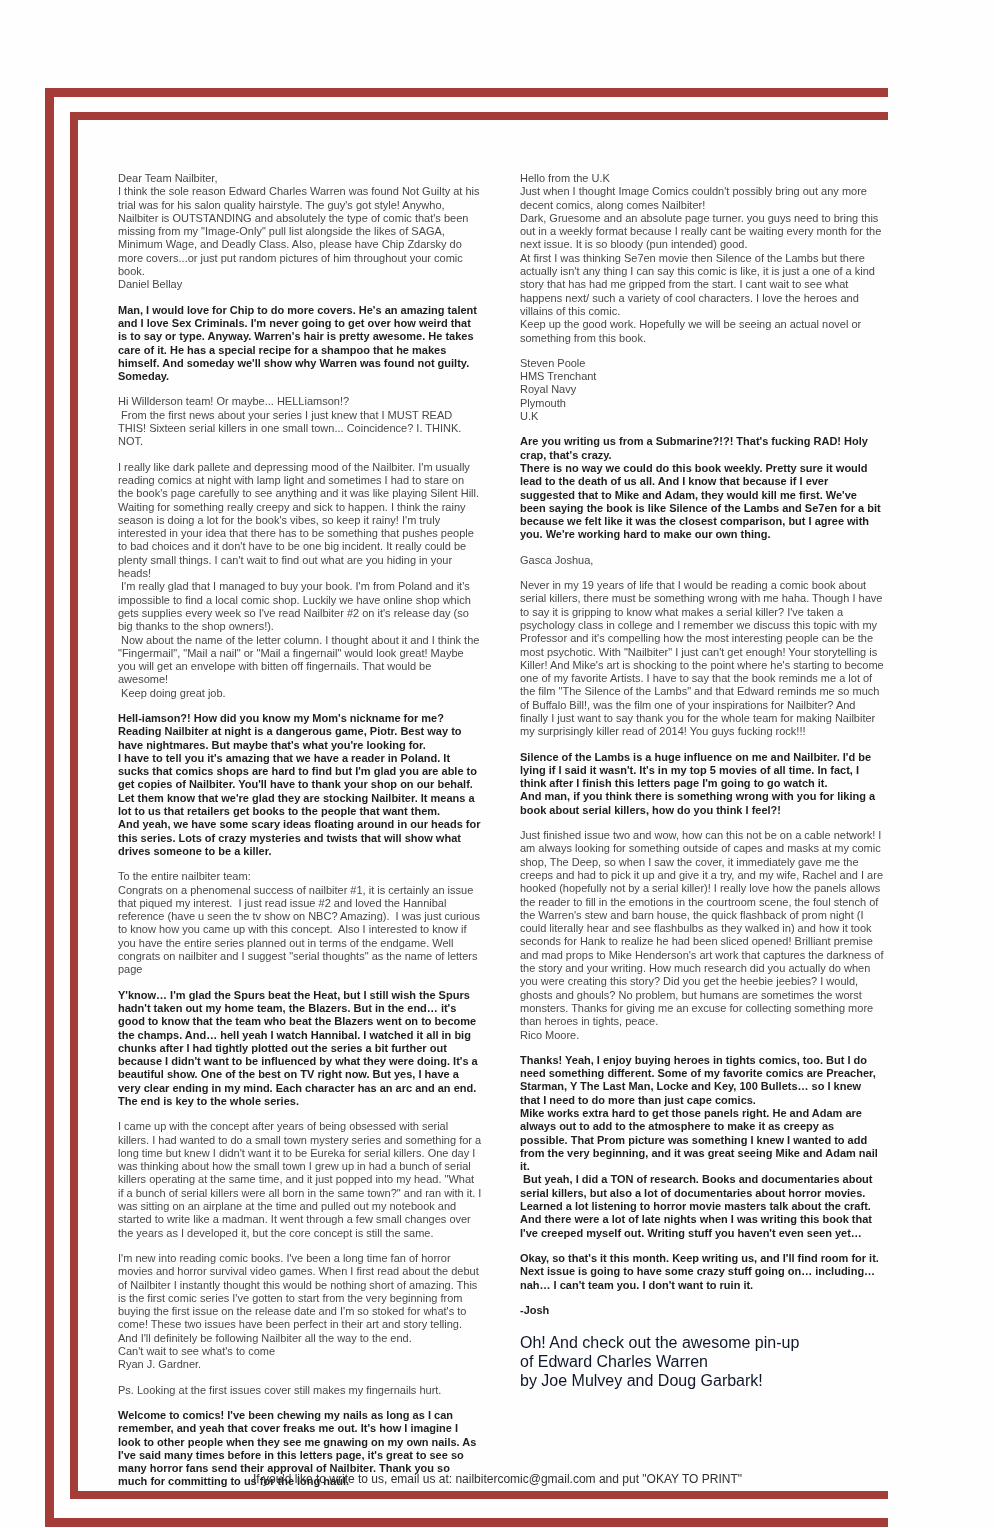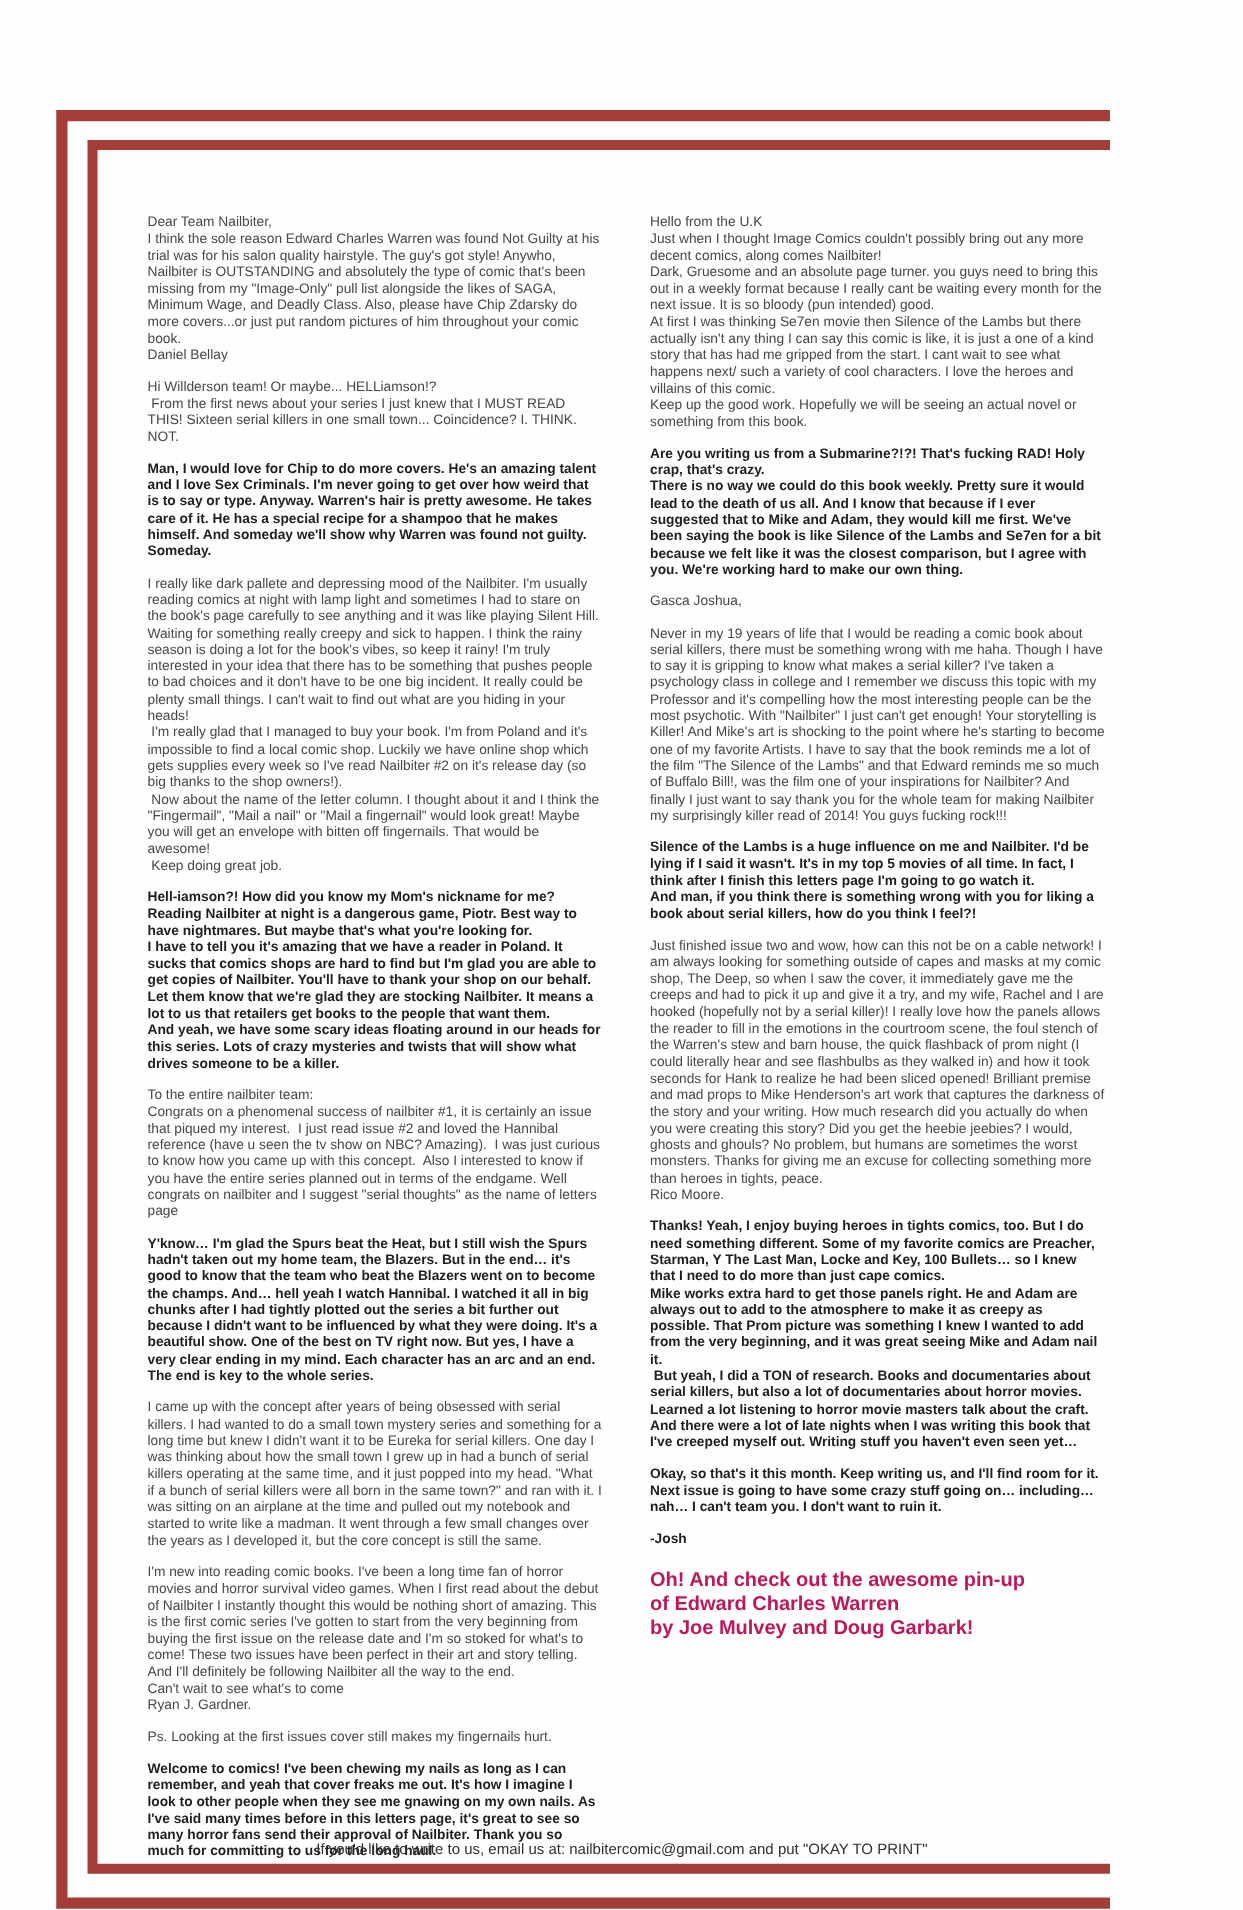--- a/index.html
+++ b/index.html
@@ -42,22 +42,22 @@
     white-space: pre-wrap;
     font-size: 11px;
     line-height: 13.3px;
     color: #474747;
   }
   .block.bold {
     font-weight: bold;
     color: #1e1e1e;
   }
   .block.big-bold {
-    font-weight: bold;
-    color: #be185d;
+    font-weight: normal;
+    color: #0f172a;
     font-size: 16px;
     line-height: 19px;
     margin-top: 16px;
     white-space: pre-wrap;
   }
   .footer {
     position: absolute;
     left: 0; right: 0; bottom: 5px;
     text-align: center;
     font-size: 12px;
@@ -68,23 +68,23 @@
 <body>
 
 <div class="page">
   <div class="outer-frame"></div>
   <div class="inner-frame">
     <div class="content">
       <div class="column">
           <p class="block normal">Dear Team Nailbiter,
 I think the sole reason Edward Charles Warren was found Not Guilty at his trial was for his salon quality hairstyle. The guy's got style! Anywho, Nailbiter is OUTSTANDING and absolutely the type of comic that's been missing from my "Image-Only" pull list alongside the likes of SAGA, Minimum Wage, and Deadly Class. Also, please have Chip Zdarsky do more covers...or just put random pictures of him throughout your comic book.
 Daniel Bellay</p>
+          <p class="block bold">Man, I would love for Chip to do more covers. He's an amazing talent and I love Sex Criminals. I'm never going to get over how weird that is to say or type. Anyway. Warren's hair is pretty awesome. He takes care of it. He has a special recipe for a shampoo that he makes himself. And someday we'll show why Warren was found not guilty. Someday.</p>
           <p class="block normal">Hi Willderson team! Or maybe... HELLiamson!?
  From the first news about your series I just knew that I MUST READ THIS! Sixteen serial killers in one small town... Coincidence? I. THINK. NOT.</p>
-          <p class="block bold">Man, I would love for Chip to do more covers. He's an amazing talent and I love Sex Criminals. I'm never going to get over how weird that is to say or type. Anyway. Warren's hair is pretty awesome. He takes care of it. He has a special recipe for a shampoo that he makes himself. And someday we'll show why Warren was found not guilty. Someday.</p>
           <p class="block normal">I really like dark pallete and depressing mood of the Nailbiter. I'm usually reading comics at night with lamp light and sometimes I had to stare on the book's page carefully to see anything and it was like playing Silent Hill. Waiting for something really creepy and sick to happen. I think the rainy season is doing a lot for the book's vibes, so keep it rainy! I'm truly interested in your idea that there has to be something that pushes people to bad choices and it don't have to be one big incident. It really could be plenty small things. I can't wait to find out what are you hiding in your heads!
  I'm really glad that I managed to buy your book. I'm from Poland and it's impossible to find a local comic shop. Luckily we have online shop which gets supplies every week so I've read Nailbiter #2 on it's release day (so big thanks to the shop owners!).
  Now about the name of the letter column. I thought about it and I think the "Fingermail", "Mail a nail" or "Mail a fingernail" would look great! Maybe you will get an envelope with bitten off fingernails. That would be awesome!
  Keep doing great job.</p>
           <p class="block bold">Hell-iamson?! How did you know my Mom's nickname for me?
 Reading Nailbiter at night is a dangerous game, Piotr. Best way to have nightmares. But maybe that's what you're looking for.
 I have to tell you it's amazing that we have a reader in Poland. It sucks that comics shops are hard to find but I'm glad you are able to get copies of Nailbiter. You'll have to thank your shop on our behalf. Let them know that we're glad they are stocking Nailbiter. It means a lot to us that retailers get books to the people that want them.
 And yeah, we have some scary ideas floating around in our heads for this series. Lots of crazy mysteries and twists that will show what drives someone to be a killer.</p>
           <p class="block normal">To the entire nailbiter team:
 Congrats on a phenomenal success of nailbiter #1, it is certainly an issue that piqued my interest.  I just read issue #2 and loved the Hannibal reference (have u seen the tv show on NBC? Amazing).  I was just curious to know how you came up with this concept.  Also I interested to know if you have the entire series planned out in terms of the endgame. Well congrats on nailbiter and I suggest "serial thoughts" as the name of letters page</p>
@@ -95,20 +95,25 @@
 Ryan J. Gardner.</p>
           <p class="block normal">Ps. Looking at the first issues cover still makes my fingernails hurt.</p>
           <p class="block bold">Welcome to comics! I've been chewing my nails as long as I can remember, and yeah that cover freaks me out. It's how I imagine I look to other people when they see me gnawing on my own nails. As I've said many times before in this letters page, it's great to see so many horror fans send their approval of Nailbiter. Thank you so much for committing to us for the long haul.</p>
         </div>
       <div class="column">
           <p class="block normal">Hello from the U.K
 Just when I thought Image Comics couldn't possibly bring out any more decent comics, along comes Nailbiter!
 Dark, Gruesome and an absolute page turner. you guys need to bring this out in a weekly format because I really cant be waiting every month for the next issue. It is so bloody (pun intended) good.
 At first I was thinking Se7en movie then Silence of the Lambs but there actually isn't any thing I can say this comic is like, it is just a one of a kind story that has had me gripped from the start. I cant wait to see what happens next/ such a variety of cool characters. I love the heroes and villains of this comic.
 Keep up the good work. Hopefully we will be seeing an actual novel or something from this book.</p>
+          <p class="block normal">Steven Poole
+HMS Trenchant
+Royal Navy
+Plymouth
+U.K</p>
           <p class="block bold">Are you writing us from a Submarine?!?! That's fucking RAD! Holy crap, that's crazy.
 There is no way we could do this book weekly. Pretty sure it would lead to the death of us all. And I know that because if I ever suggested that to Mike and Adam, they would kill me first. We've been saying the book is like Silence of the Lambs and Se7en for a bit because we felt like it was the closest comparison, but I agree with you. We're working hard to make our own thing.</p>
           <p class="block normal">Gasca Joshua,</p>
           <p class="block normal">Never in my 19 years of life that I would be reading a comic book about serial killers, there must be something wrong with me haha. Though I have to say it is gripping to know what makes a serial killer? I've taken a psychology class in college and I remember we discuss this topic with my Professor and it's compelling how the most interesting people can be the most psychotic. With "Nailbiter" I just can't get enough! Your storytelling is Killer! And Mike's art is shocking to the point where he's starting to become one of my favorite Artists. I have to say that the book reminds me a lot of the film "The Silence of the Lambs" and that Edward reminds me so much of Buffalo Bill!, was the film one of your inspirations for Nailbiter? And finally I just want to say thank you for the whole team for making Nailbiter my surprisingly killer read of 2014! You guys fucking rock!!!</p>
           <p class="block bold">Silence of the Lambs is a huge influence on me and Nailbiter. I'd be lying if I said it wasn't. It's in my top 5 movies of all time. In fact, I think after I finish this letters page I'm going to go watch it.
 And man, if you think there is something wrong with you for liking a book about serial killers, how do you think I feel?!</p>
           <p class="block normal">Just finished issue two and wow, how can this not be on a cable network! I am always looking for something outside of capes and masks at my comic shop, The Deep, so when I saw the cover, it immediately gave me the creeps and had to pick it up and give it a try, and my wife, Rachel and I are hooked (hopefully not by a serial killer)! I really love how the panels allows the reader to fill in the emotions in the courtroom scene, the foul stench of the Warren's stew and barn house, the quick flashback of prom night (I could literally hear and see flashbulbs as they walked in) and how it took seconds for Hank to realize he had been sliced opened! Brilliant premise and mad props to Mike Henderson's art work that captures the darkness of the story and your writing. How much research did you actually do when you were creating this story? Did you get the heebie jeebies? I would, ghosts and ghouls? No problem, but humans are sometimes the worst monsters. Thanks for giving me an excuse for collecting something more than heroes in tights, peace.
 Rico Moore.</p>
           <p class="block bold">Thanks! Yeah, I enjoy buying heroes in tights comics, too. But I do need something different. Some of my favorite comics are Preacher, Starman, Y The Last Man, Locke and Key, 100 Bullets… so I knew that I need to do more than just cape comics.
 Mike works extra hard to get those panels right. He and Adam are always out to add to the atmosphere to make it as creepy as possible. That Prom picture was something I knew I wanted to add from the very beginning, and it was great seeing Mike and Adam nail it.

